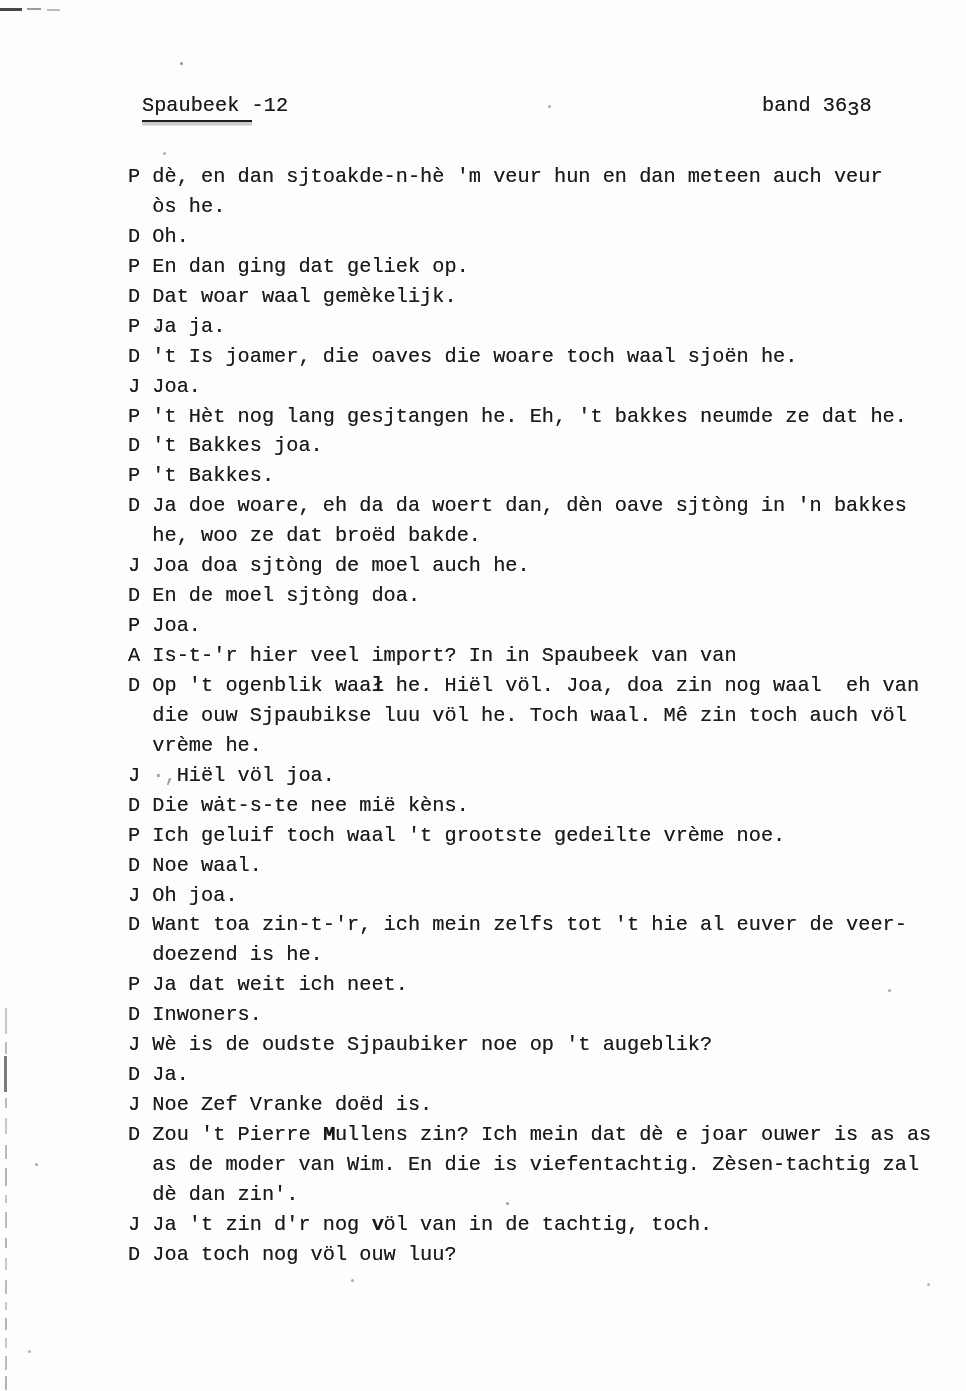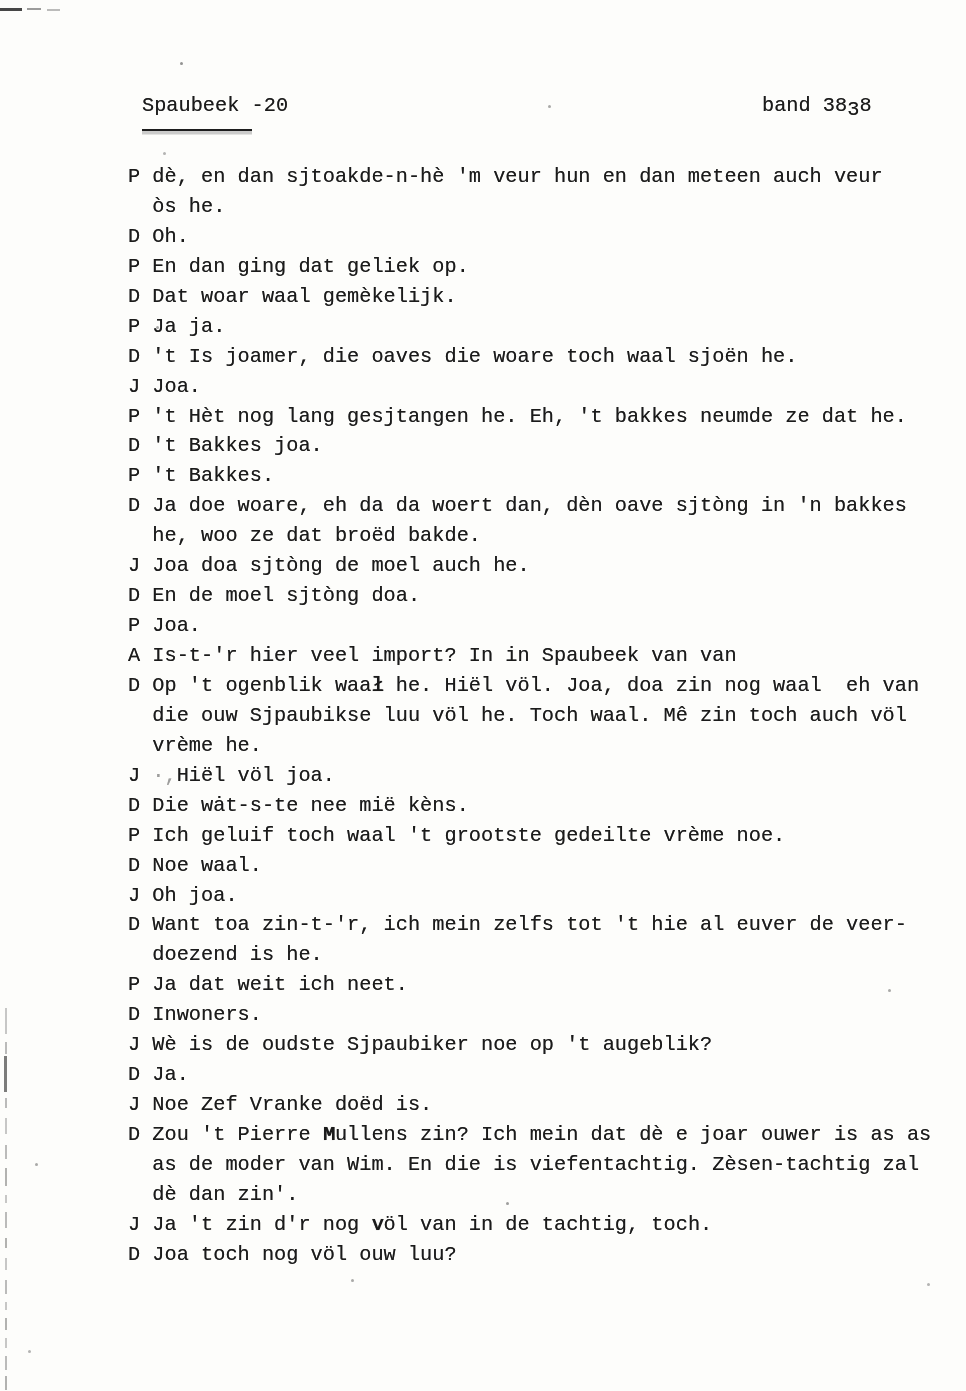--- a/index.html
+++ b/index.html
@@ -24,21 +24,21 @@
     left: 142px;
     top: 94px;
     font-size: 20.3px;
     white-space: pre;
     text-shadow: 0 0 0.6px rgba(25,25,25,0.65);
   }
   .header-title .u {
     white-space: pre;
     border-bottom: 2.6px solid #1d1d1d;
     box-shadow: 0 3.5px 0 rgba(27,27,27,0.22);
-    padding-bottom: 12px;
+    padding-bottom: 3px;
   }
   .band {
     position: absolute;
     left: 762px;
     top: 94px;
     font-size: 20.3px;
     white-space: pre;
     text-shadow: 0 0 0.6px rgba(25,25,25,0.65);
   }
   .band .drop {
@@ -79,23 +79,23 @@
     height: 3px;
     border-radius: 50%;
     background: #2a2a2a;
   }
 </style>
 </head>
 <body style="background: rgb(253, 253, 251); color: rgb(27, 27, 27);">
 
 <div class="page">
 
-  <div class="header-title"><span class="u">Spaubeek </span><span>-20</span></div>
+  <div class="header-title"><span class="u">Spaubeek </span><span>-12</span></div>
 
-  <div class="band"><span class="txt">band 38</span><span class="txt drop">3</span><span class="txt">8</span></div>
+  <div class="band"><span class="txt">band 36</span><span class="txt drop">3</span><span class="txt">8</span></div>
 
   <div id="transcript"><div class="line"><span class="spk">P</span><span class="txt">dè, en dan sjtoakde-n-hè 'm veur hun en dan meteen auch veur</span></div><div class="line"><span class="spk"></span><span class="txt">òs he.</span></div><div class="line"><span class="spk">D</span><span class="txt">Oh.</span></div><div class="line"><span class="spk">P</span><span class="txt">En dan ging dat geliek op.</span></div><div class="line"><span class="spk">D</span><span class="txt">Dat woar waal gemèkelijk.</span></div><div class="line"><span class="spk">P</span><span class="txt">Ja ja.</span></div><div class="line"><span class="spk">D</span><span class="txt">'t Is joamer, die oaves die woare toch waal sjoën he.</span></div><div class="line"><span class="spk">J</span><span class="txt">Joa.</span></div><div class="line"><span class="spk">P</span><span class="txt">'t Hèt nog lang gesjtangen he. Eh, 't bakkes neumde ze dat he.</span></div><div class="line"><span class="spk">D</span><span class="txt">'t Bakkes joa.</span></div><div class="line"><span class="spk">P</span><span class="txt">'t Bakkes.</span></div><div class="line"><span class="spk">D</span><span class="txt">Ja doe woare, eh da da woert dan, dèn oave sjtòng in 'n bakkes</span></div><div class="line"><span class="spk"></span><span class="txt">he, woo ze dat broëd bakde.</span></div><div class="line"><span class="spk">J</span><span class="txt">Joa doa sjtòng de moel auch he.</span></div><div class="line"><span class="spk">D</span><span class="txt">En de moel sjtòng doa.</span></div><div class="line"><span class="spk">P</span><span class="txt">Joa.</span></div><div class="line"><span class="spk">A</span><span class="txt">Is-t-'r hier veel import? In in Spaubeek van van</span></div><div class="line"><span class="spk">D</span><span class="txt">Op 't ogenblik waa</span><span class="txt dbl">ł</span><span class="txt"> he. Hiël völ. Joa, doa zin nog waal  eh van</span></div><div class="line"><span class="spk"></span><span class="txt">die ouw Sjpaubikse luu völ he. Toch waal. Mê zin toch auch völ</span></div><div class="line"><span class="spk"></span><span class="txt">vrème he.</span></div><div class="line"><span class="spk">J</span><span class="txt faint">·,</span><span class="txt">Hiël völ joa.</span></div><div class="line"><span class="spk">D</span><span class="txt">Die wȧt-s-te nee mië kèns.</span></div><div class="line"><span class="spk">P</span><span class="txt">Ich geluif toch waal 't grootste gedeilte vrème noe.</span></div><div class="line"><span class="spk">D</span><span class="txt">Noe waal.</span></div><div class="line"><span class="spk">J</span><span class="txt">Oh joa.</span></div><div class="line"><span class="spk">D</span><span class="txt">Want toa zin-t-'r, ich mein zelfs tot 't hie al euver de veer-</span></div><div class="line"><span class="spk"></span><span class="txt">doezend is he.</span></div><div class="line"><span class="spk">P</span><span class="txt">Ja dat weit ich neet.</span></div><div class="line"><span class="spk">D</span><span class="txt">Inwoners.</span></div><div class="line"><span class="spk">J</span><span class="txt">Wè is de oudste Sjpaubiker noe op 't augeblik?</span></div><div class="line"><span class="spk">D</span><span class="txt">Ja.</span></div><div class="line"><span class="spk">J</span><span class="txt">Noe Zef Vranke doëd is.</span></div><div class="line"><span class="spk">D</span><span class="txt">Zou 't Pierre </span><span class="txt dbl">M</span><span class="txt">ullens zin? Ich mein dat dè e joar ouwer is as as</span></div><div class="line"><span class="spk"></span><span class="txt">as de moder van Wim. En die is viefentachtig. Zèsen-tachtig zal</span></div><div class="line"><span class="spk"></span><span class="txt">dè dan zin'.</span></div><div class="line"><span class="spk">J</span><span class="txt">Ja 't zin d'r nog </span><span class="txt dbl">v</span><span class="txt">öl van in de tachtig, toch.</span></div><div class="line"><span class="spk">D</span><span class="txt">Joa toch nog völ ouw luu?</span></div></div>
 
 <div class="mark" style="left: 0px; top: 8px; width: 22px; height: 3px; opacity: 0.85;"></div>
     <div class="mark" style="left: 27px; top: 8px; width: 14px; height: 2px; opacity: 0.45;"></div>
     <div class="mark" style="left: 47px; top: 9px; width: 13px; height: 2px; opacity: 0.3;"></div>
     <div class="mark" style="left: 5px; top: 1008px; width: 2px; height: 26px; opacity: 0.25;"></div>
     <div class="mark" style="left: 5px; top: 1042px; width: 2px; height: 12px; opacity: 0.3;"></div>
     <div class="mark" style="left: 4px; top: 1056px; width: 3px; height: 36px; opacity: 0.6;"></div>
     <div class="mark" style="left: 5px; top: 1098px; width: 2px; height: 10px; opacity: 0.3;"></div>

